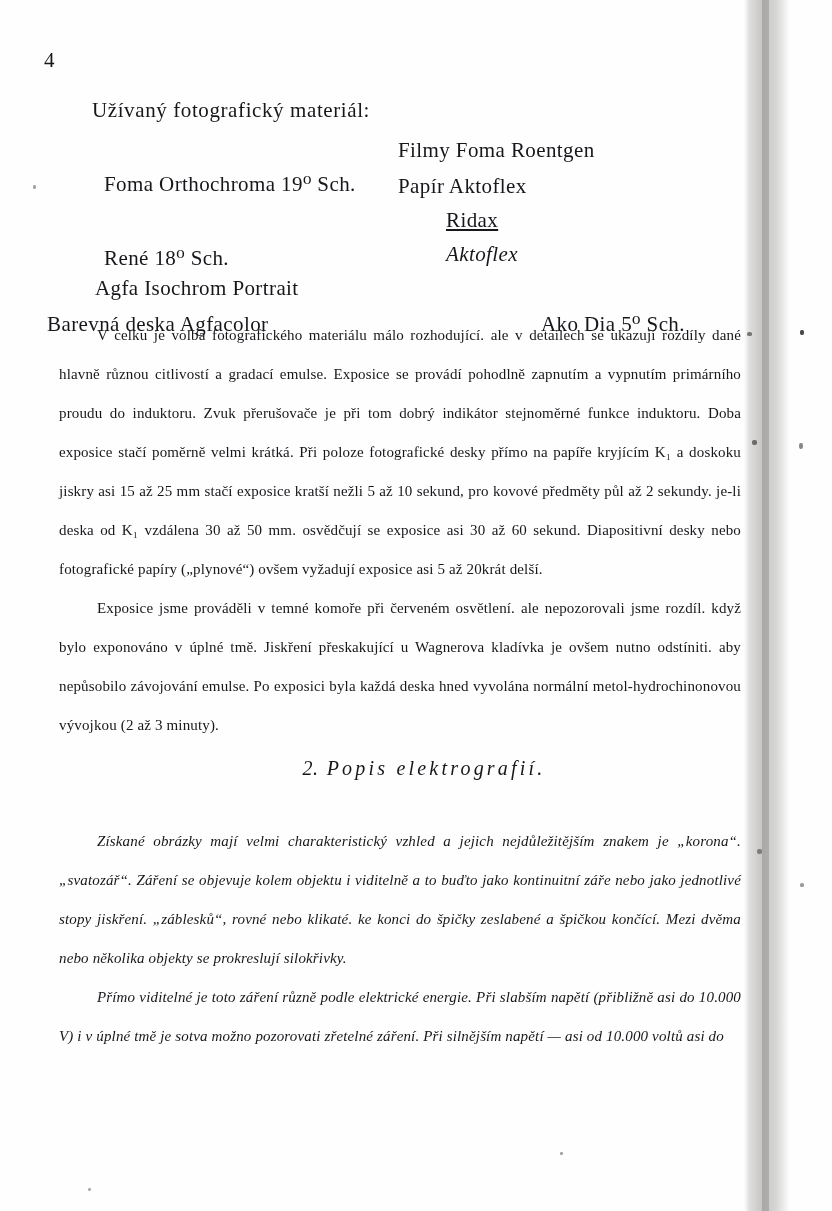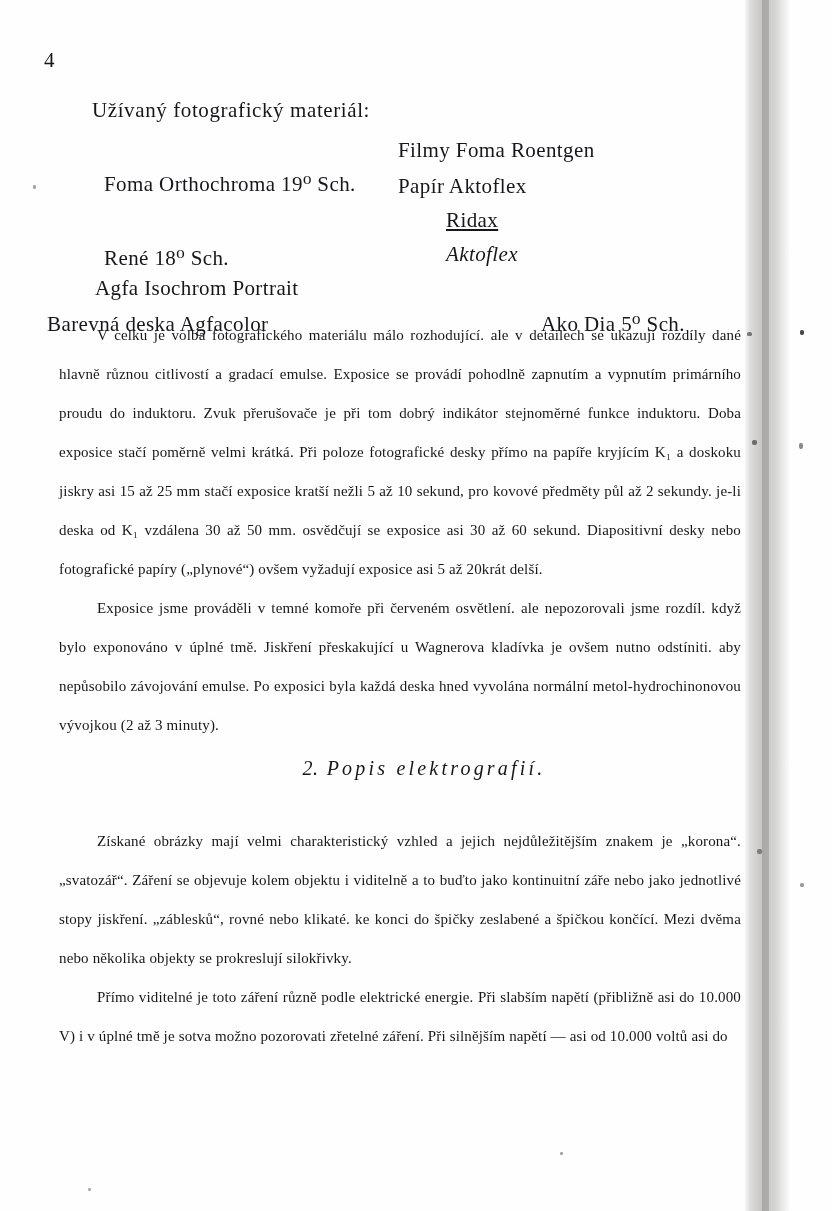--- a/index.html
+++ b/index.html
@@ -158,18 +158,18 @@
   <div class="body-block" style="top:316px;">
     <p>V celku je volba fotografického materiálu málo rozhodující. ale v detailech se ukazují rozdíly dané hlavně různou citlivostí a gradací emulse. Exposice se provádí pohodlně zapnutím a vypnutím primárního proudu do induktoru. Zvuk přerušovače je při tom dobrý indikátor stejnoměrné funkce induktoru. Doba exposice stačí poměrně velmi krátká. Při poloze fotografické desky přímo na papíře kryjícím K₁ a doskoku jiskry asi 15 až 25 mm stačí exposice kratší nežli 5 až 10 sekund, pro kovové předměty půl až 2 sekundy. je-li deska od K₁ vzdálena 30 až 50 mm. osvědčují se exposice asi 30 až 60 sekund. Diapositivní desky nebo fotografické papíry („plynové“) ovšem vyžadují exposice asi 5 až 20krát delší.</p>
     <p>Exposice jsme prováděli v temné komoře při červeném osvětlení. ale nepozorovali jsme rozdíl. když bylo exponováno v úplné tmě. Jiskření přeskakující u Wagnerova kladívka je ovšem nutno odstíniti. aby nepůsobilo závojování emulse. Po exposici byla každá deska hned vyvolána normální metol-hydrochinonovou vývojkou (2 až 3 minuty).</p>
   </div>
 
   <div class="section-title" style="top:757px;">
     <span class="num">2.</span>
     <span>Popis elektrografií.</span>
   </div>
 
-  <div class="body-block" style="top:822px;">
+  <div class="body-block" style="top:822px;font-style:italic;">
     <p>Získané obrázky mají velmi charakteristický vzhled a jejich nejdůležitějším znakem je „korona“. „svatozář“. Záření se objevuje kolem objektu i viditelně a to buďto jako kontinuitní záře nebo jako jednotlivé stopy jiskření. „záblesků“, rovné nebo klikaté. ke konci do špičky zeslabené a špičkou končící. Mezi dvěma nebo několika objekty se prokreslují silokřivky.</p>
     <p>Přímo viditelné je toto záření různě podle elektrické energie. Při slabším napětí (přibližně asi do 10.000 V) i v úplné tmě je sotva možno pozorovati zřetelné záření. Při silnějším napětí — asi od 10.000 voltů asi do</p>
   </div>
 
 </div>
 
 </body></html>

